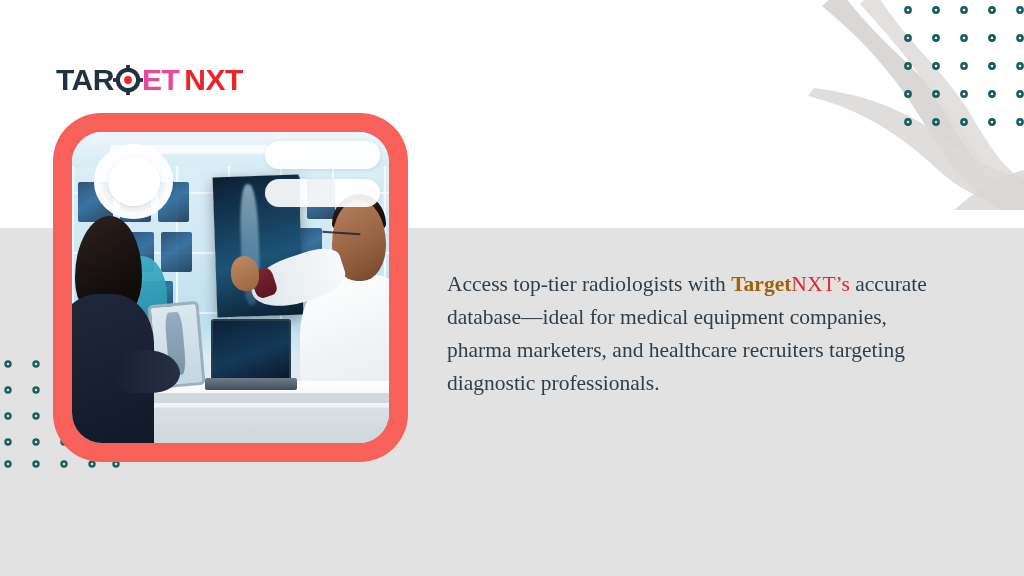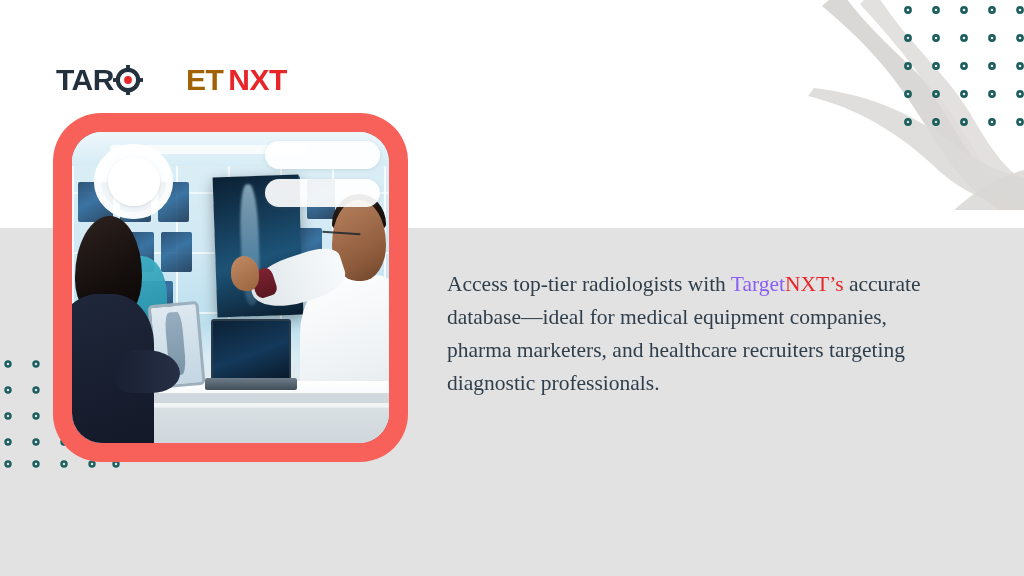--- a/index.html
+++ b/index.html
@@ -49,21 +49,21 @@
     height:36px;
     font-family:"Liberation Sans", sans-serif;
   }
   .logo-t1, .logo-t2, .logo-t3 {
     font-size:30px;
     font-weight:bold;
     letter-spacing:-0.5px;
     line-height:1;
   }
   .logo-t1 { color:#23303e; }
-  .logo-t2 { color:#a16207;margin-left:44px; }
+  .logo-t2 { color:#ec4899; }
   .logo-t3 { color:#e8262a; margin-left:5px; }
   .logo-mark {
     width:30px; height:30px;
     margin:0 -1px;
     display:inline-block;
   }
   .logo-mark svg { display:block; }
 
   
   .card {
@@ -288,21 +288,21 @@
   }
   .body-text {
     position:absolute;
     left:447px; top:268px;
     width:500px;
     font-family:"Liberation Serif", serif;
     font-size:21.5px;
     line-height:33px;
     color:#2f3e4b;
   }
-  .b-target { font-weight:normal; color:#8b5cf6; }
+  .b-target { font-weight:bold; color:#a16207; }
   .b-nxt    { font-weight:normal; color:#e8262a; }
 </style>
 </head>
 <body>
 
 <div id="slide">
 
   <div class="bg-top"></div>
   <div class="bg-bottom"></div>
 

